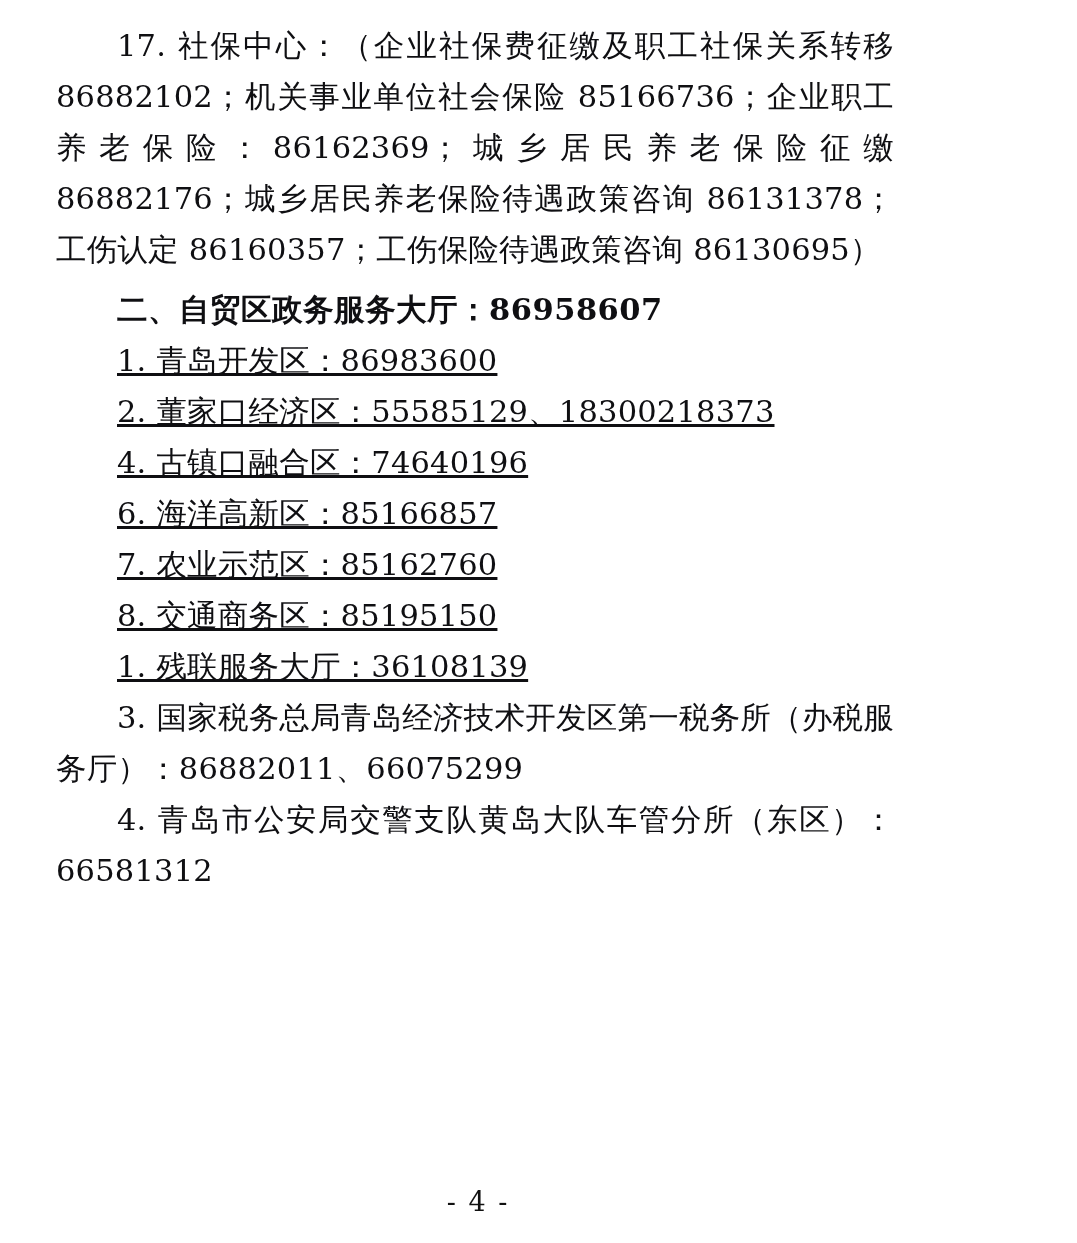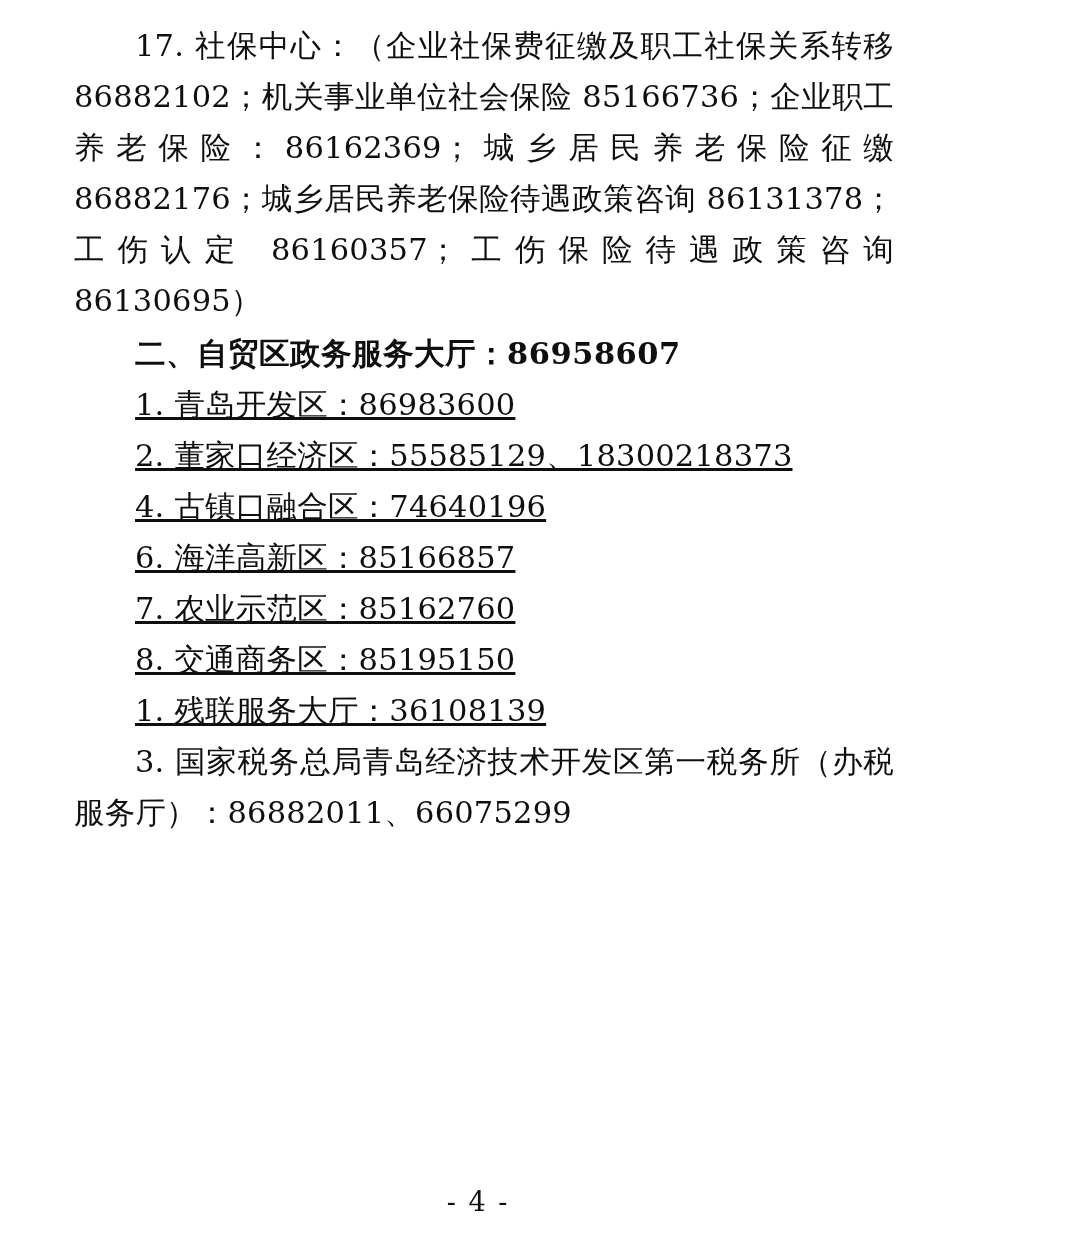--- a/index.html
+++ b/index.html
@@ -12,21 +12,21 @@
     height: 1243px;
     font-family: "DejaVu Serif", "Liberation Serif", serif;
     color: #0f0f12;
     position: relative;
     overflow: hidden;
   }
   .page {
     box-sizing: border-box;
     width: 956px;
     height: 1243px;
-    padding: 20px 62px 0 74px;
+    padding: 20px 62px 0 56px;
     position: relative;
   }
   .para {
     font-size: 30.5px;
     line-height: 51px;
     text-align: justify;
     text-justify: inter-ideograph;
     letter-spacing: 0.2px;
     margin: 0;
   }
@@ -43,21 +43,21 @@
   }
   .item {
     font-size: 30.5px;
     line-height: 51px;
     text-indent: 2em;
     margin: 0;
     letter-spacing: 0.2px;
     text-decoration: underline;
   }
   .heading-gap {
-    margin-top: 2px;
+    margin-top: 9px;
   }
   .footer {
     position: absolute;
     left: 0;
     right: 0;
     bottom: 26px;
     text-align: center;
     font-size: 27px;
     letter-spacing: 2px;
     color: #111;
@@ -76,15 +76,16 @@
   <p class="item">1. 青岛开发区：86983600</p>
   <p class="item">2. 董家口经济区：55585129、18300218373</p>
   <p class="item">4. 古镇口融合区：74640196</p>
   <p class="item">6. 海洋高新区：85166857</p>
   <p class="item">7. 农业示范区：85162760</p>
   <p class="item">8. 交通商务区：85195150</p>
 
 
   <p class="item">1. 残联服务大厅：36108139</p>
   <p class="para indent">3. 国家税务总局青岛经济技术开发区第一税务所（办税服务厅）：86882011、66075299</p>
+  <p class="para indent">4. 青岛市公安局交警支队黄岛大队车管分所（东区）：66581312</p>
 
   <div class="footer">- 4 -</div>
 </div>
 
 </body></html>

